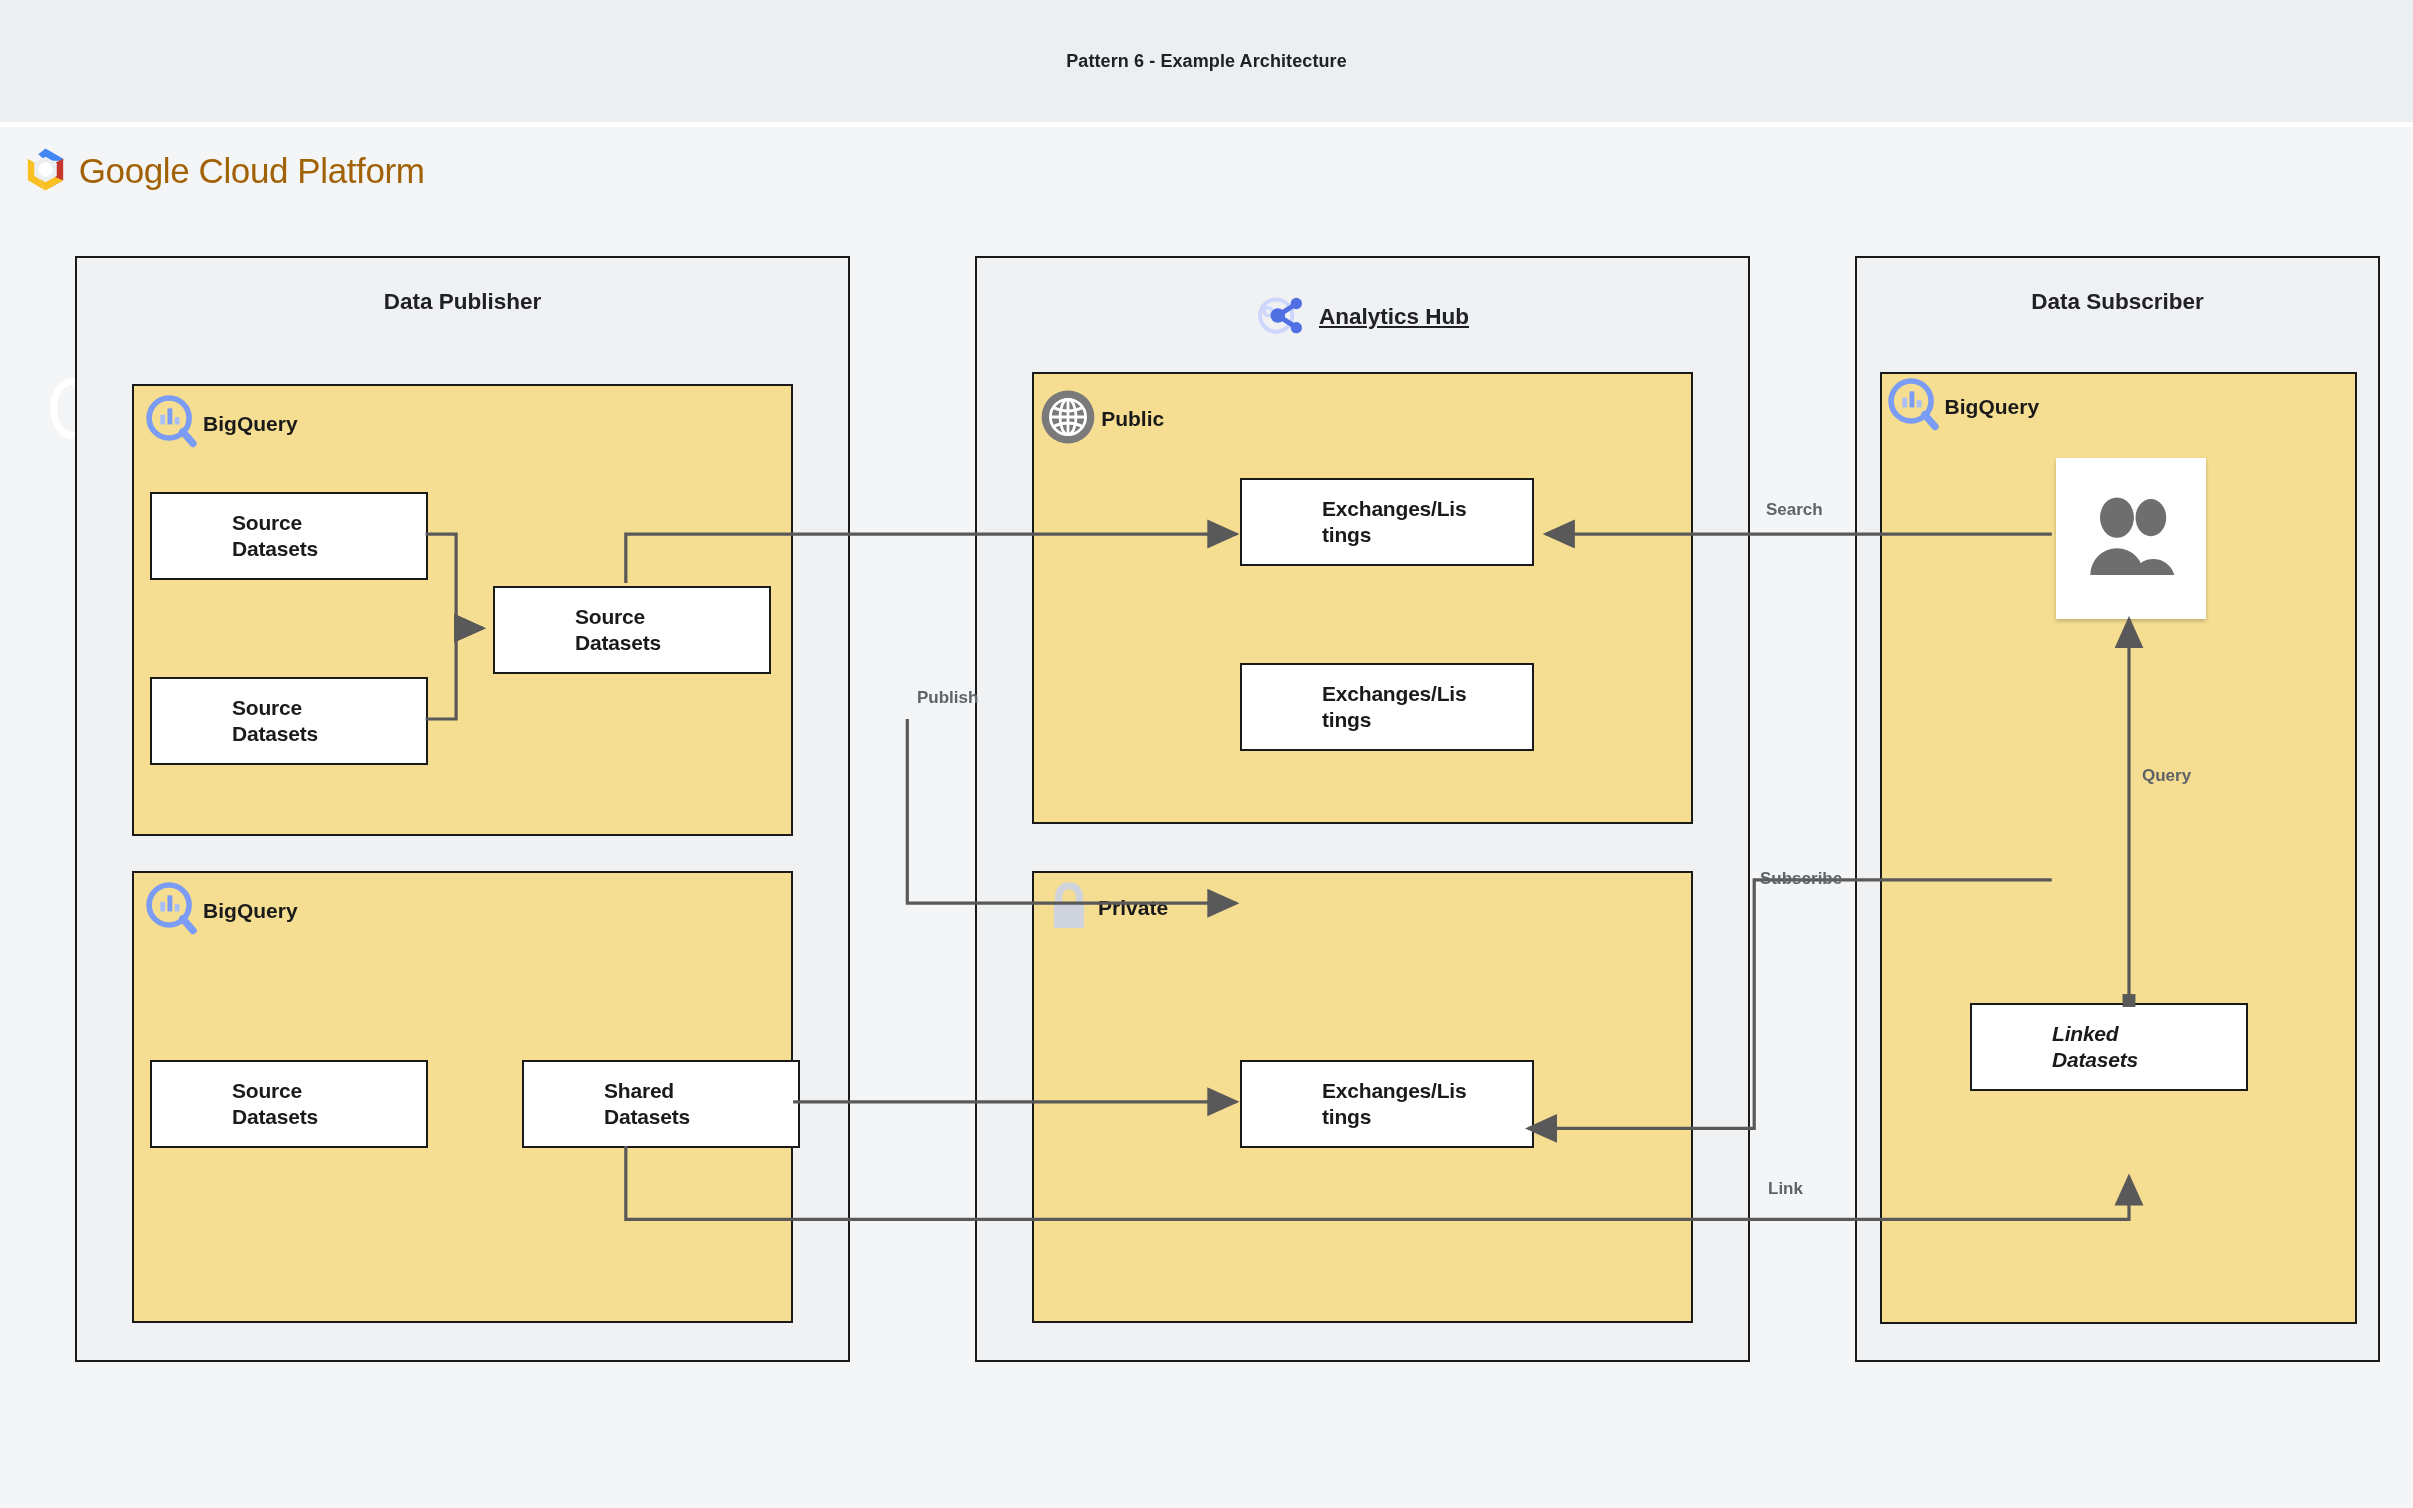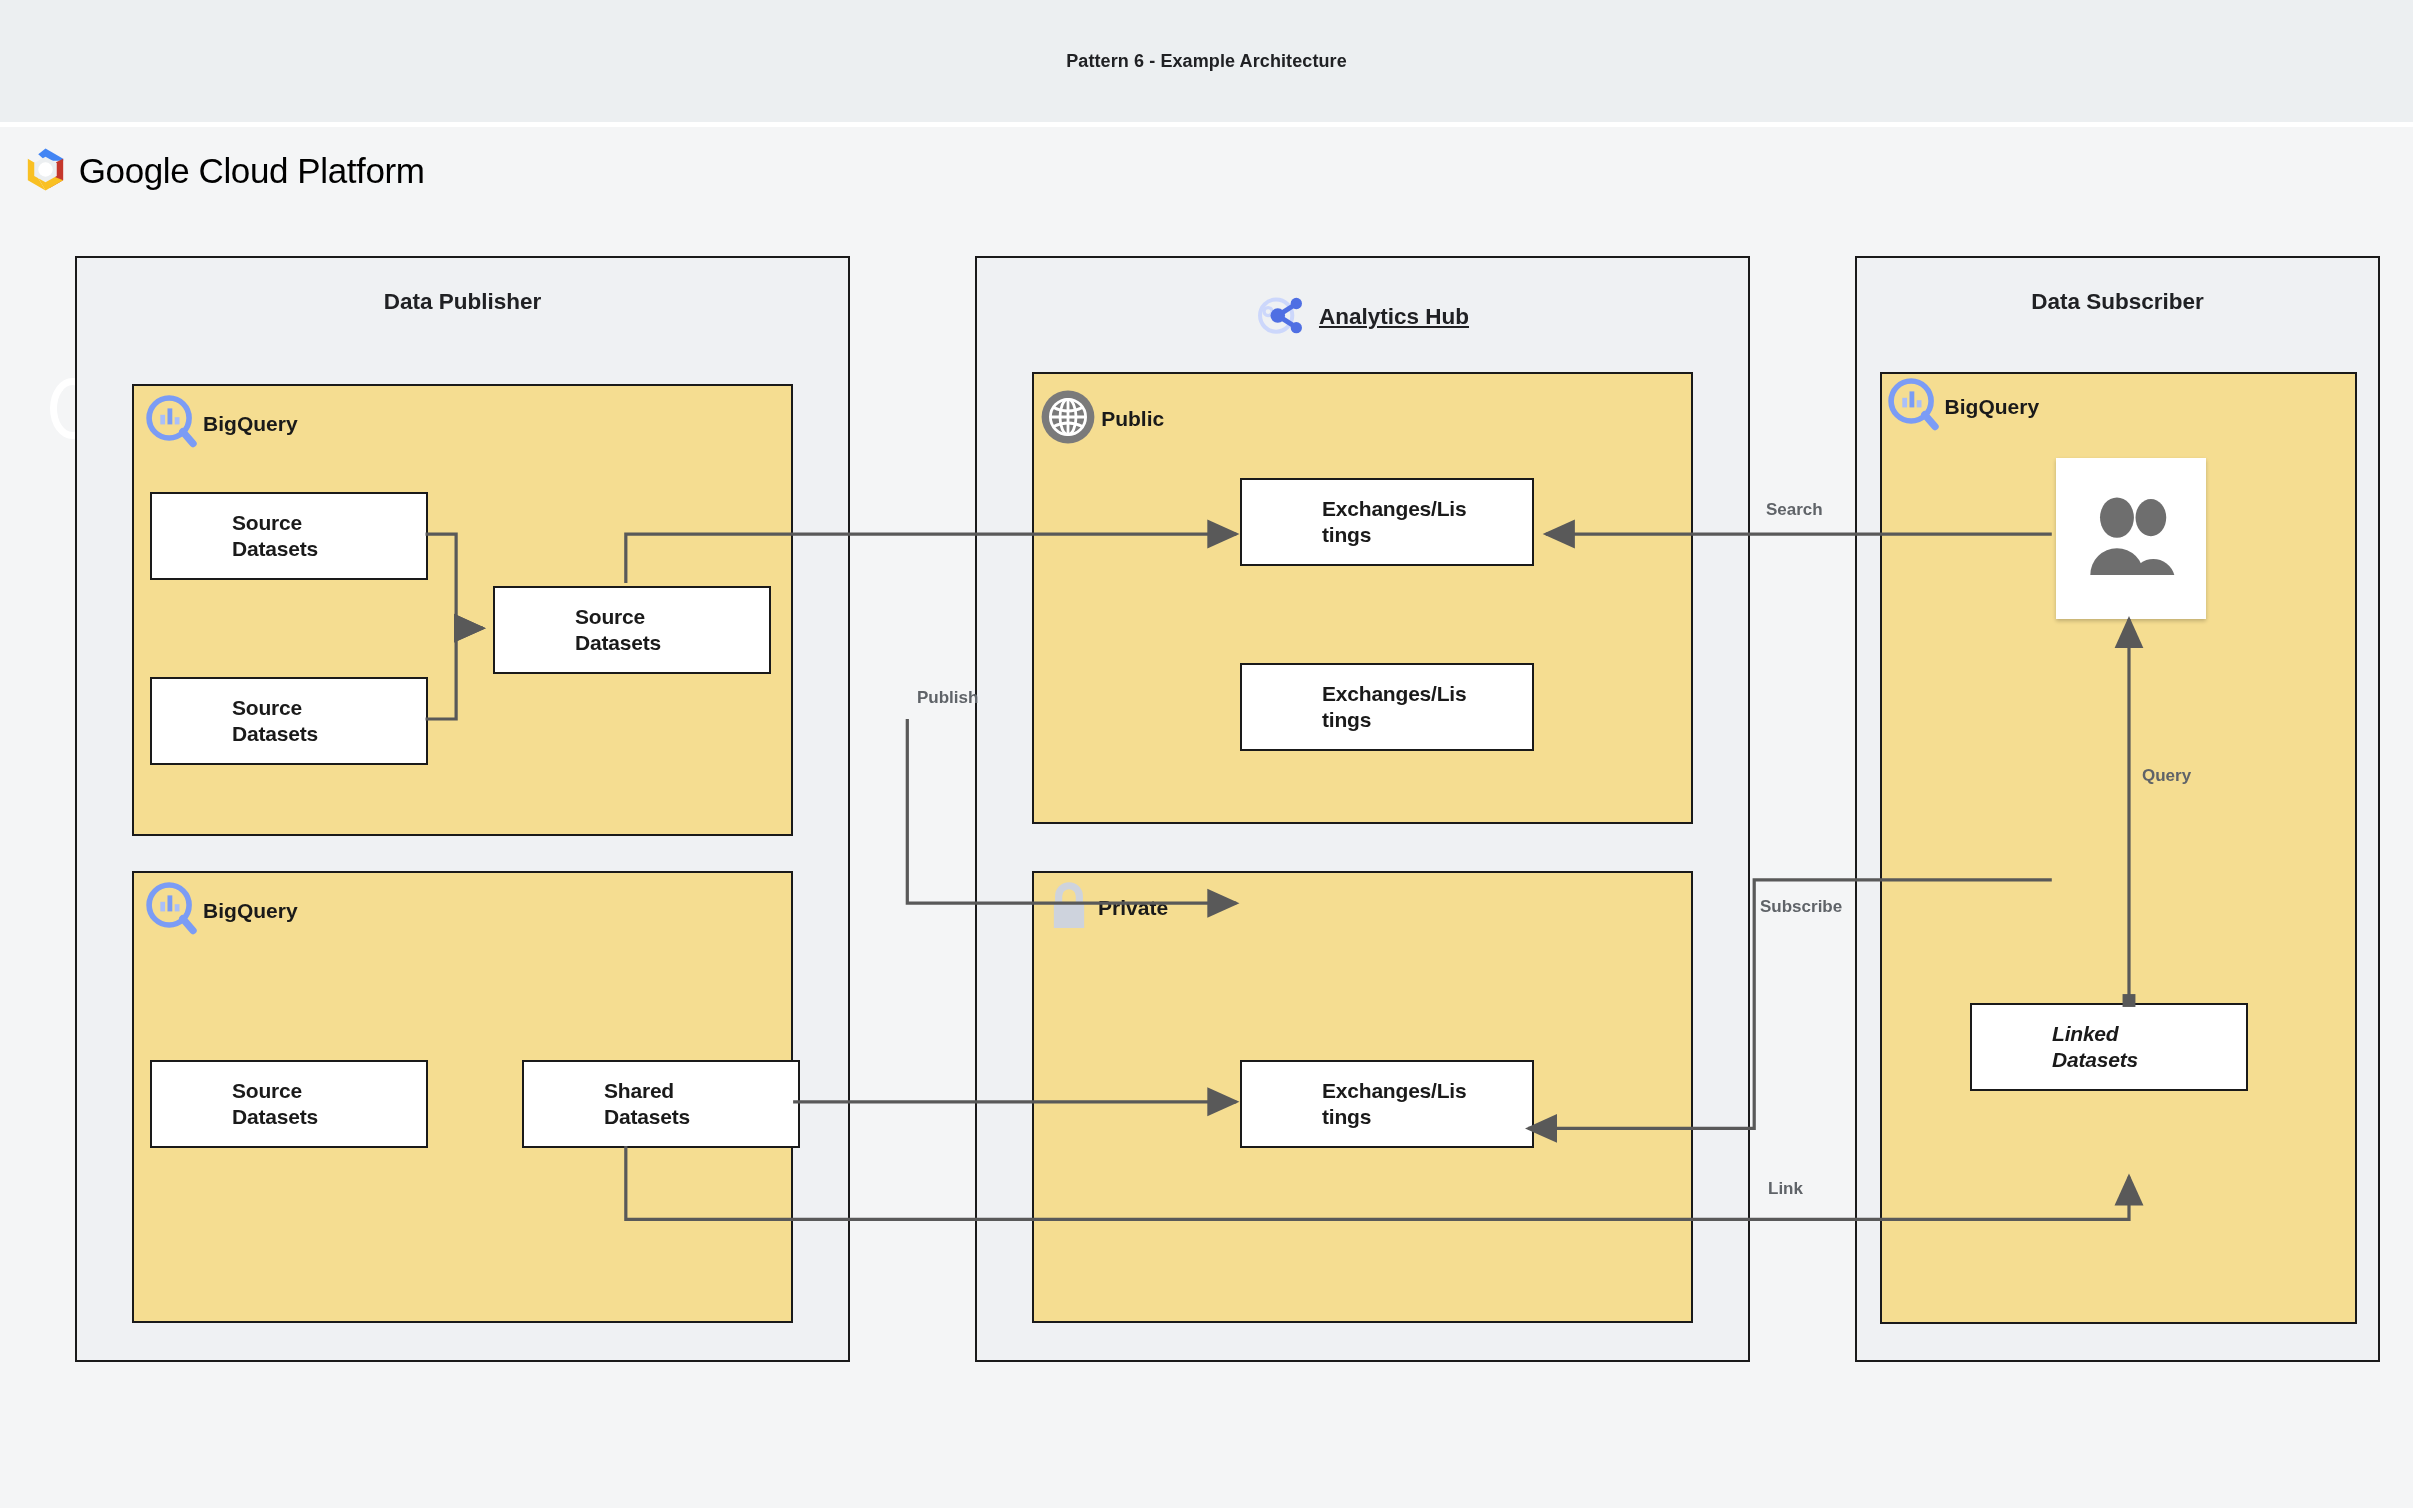--- a/index.html
+++ b/index.html
@@ -28,21 +28,21 @@
     position: absolute; left: 0; top: 127px; width: 2413px; height: 1381px;
     background: #f4f5f6;
   }
 
   
   .gcp-logo {
     position: absolute; left: 22.5px; top: 146px;
     display: flex; align-items: center; gap: 11.3px;
   }
   .gcp-logo-text {
-    font-size: 35px; color: #000000; letter-spacing: -0.4px;
+    font-size: 35px; color: #a16207; letter-spacing: -0.4px;
     font-family: "Liberation Sans", sans-serif;
   }
 
   
   .group {
     position: absolute;
     background: #eff1f3;
     border: 2.4px solid #1a1a1a;
   }
   .group-title {
@@ -346,18 +346,18 @@
       <path d="M2551,1094 L2181,1094 L2181,1403 L1900,1403" marker-end="url(#ar)"></path>
 
       <path d="M2647,1244 L2647,770" marker-end="url(#ar)"></path>
 
       <rect x="2639" y="1236" width="16" height="16" fill="#595959" stroke="none"></rect>
     </g>
   </svg>
 
   <div class="edge-label" style="left:917px; top:688px;">Publish</div>
   <div class="edge-label" style="left:1766px; top:500px;">Search</div>
-  <div class="edge-label" style="left:1760px; top:869px;margin-top:28px;">Subscribe</div>
+  <div class="edge-label" style="left:1760px; top:869px;">Subscribe</div>
   <div class="edge-label" style="left:2142px; top:766px;">Query</div>
   <div class="edge-label" style="left:1768px; top:1179px;">Link</div>
 
 </div>
 
 
 </body></html>

